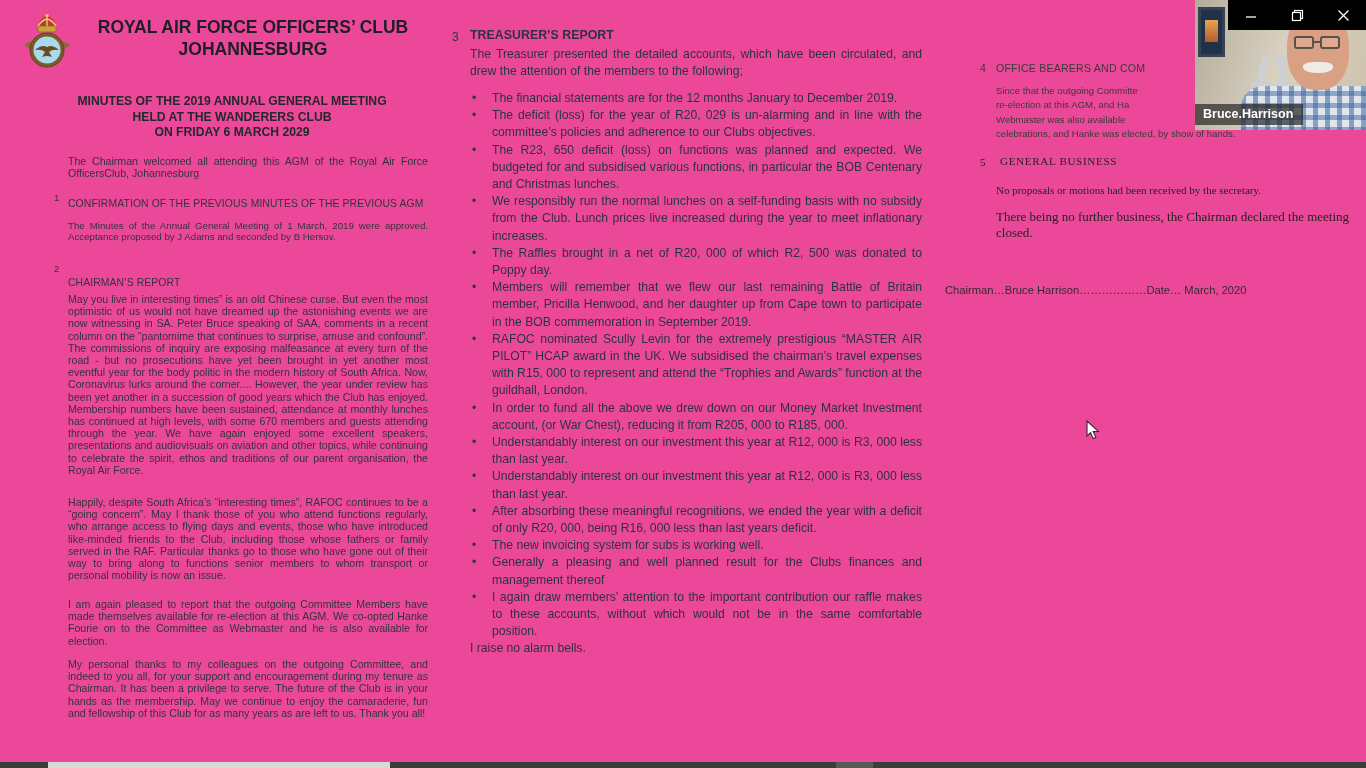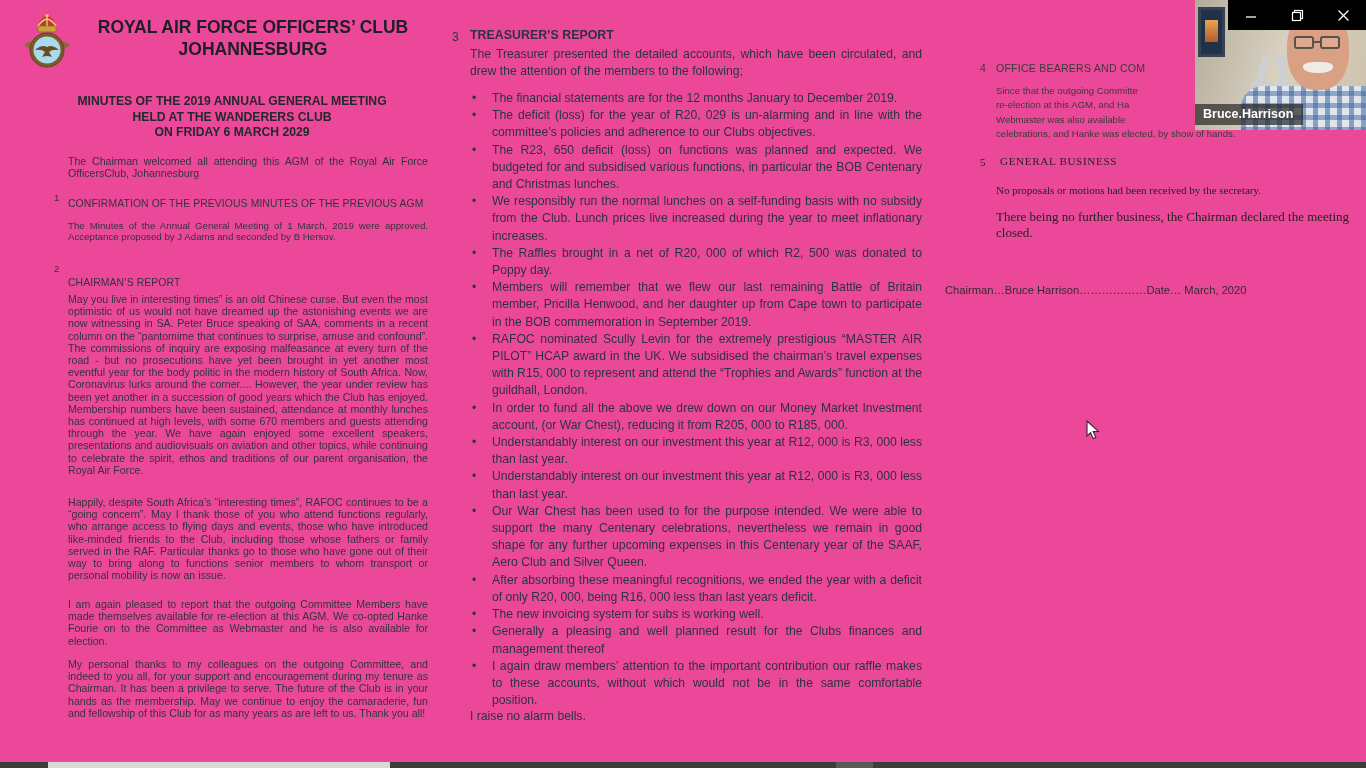--- a/index.html
+++ b/index.html
@@ -145,21 +145,20 @@
         <li>The financial statements are for the 12 months January to December 2019.</li>
         <li>The deficit (loss) for the year of R20, 029 is un-alarming and in line with the committee’s policies and adherence to our Clubs objectives.</li>
         <li>The R23, 650 deficit (loss) on functions was planned and expected. We budgeted for and subsidised various functions, in particular the BOB Centenary and Christmas lunches.</li>
         <li>We responsibly run the normal lunches on a self-funding basis with no subsidy from the Club. Lunch prices live increased during the year to meet inflationary increases.</li>
         <li>The Raffles brought in a net of R20, 000 of which R2, 500 was donated to Poppy day.</li>
         <li>Members will remember that we flew our last remaining Battle of Britain member, Pricilla Henwood, and her daughter up from Cape town to participate in the BOB commemoration in September 2019.</li>
         <li>RAFOC nominated Scully Levin for the extremely prestigious “MASTER AIR PILOT” HCAP award in the UK. We subsidised the chairman’s travel expenses with R15, 000 to represent and attend the “Trophies and Awards” function at the guildhall, London.</li>
         <li>In order to fund all the above we drew down on our Money Market Investment account, (or War Chest), reducing it from R205, 000 to R185, 000.</li>
         <li>Understandably interest on our investment this year at R12, 000 is R3, 000 less than last year.</li>
         <li>Understandably interest on our investment this year at R12, 000 is R3, 000 less than last year.</li>
-        <li>Our War Chest has been used to for the purpose intended. We were able to support the many Centenary celebrations, nevertheless we remain in good shape for any further upcoming expenses in this Centenary year of the SAAF, Aero Club and Silver Queen.</li>
         <li>After absorbing these meaningful recognitions, we ended the year with a deficit of only R20, 000, being R16, 000 less than last years deficit.</li>
         <li>The new invoicing system for subs is working well.</li>
         <li>Generally a pleasing and well planned result for the Clubs finances and management thereof</li>
         <li>I again draw members’ attention to the important contribution our raffle makes to these accounts, without which would not be in the same comfortable position.</li>
       </ul>
       <div class="c2-closing">I raise no alarm bells.</div>
     </div>
   </div>
 
   <div id="col3" class="abs">

